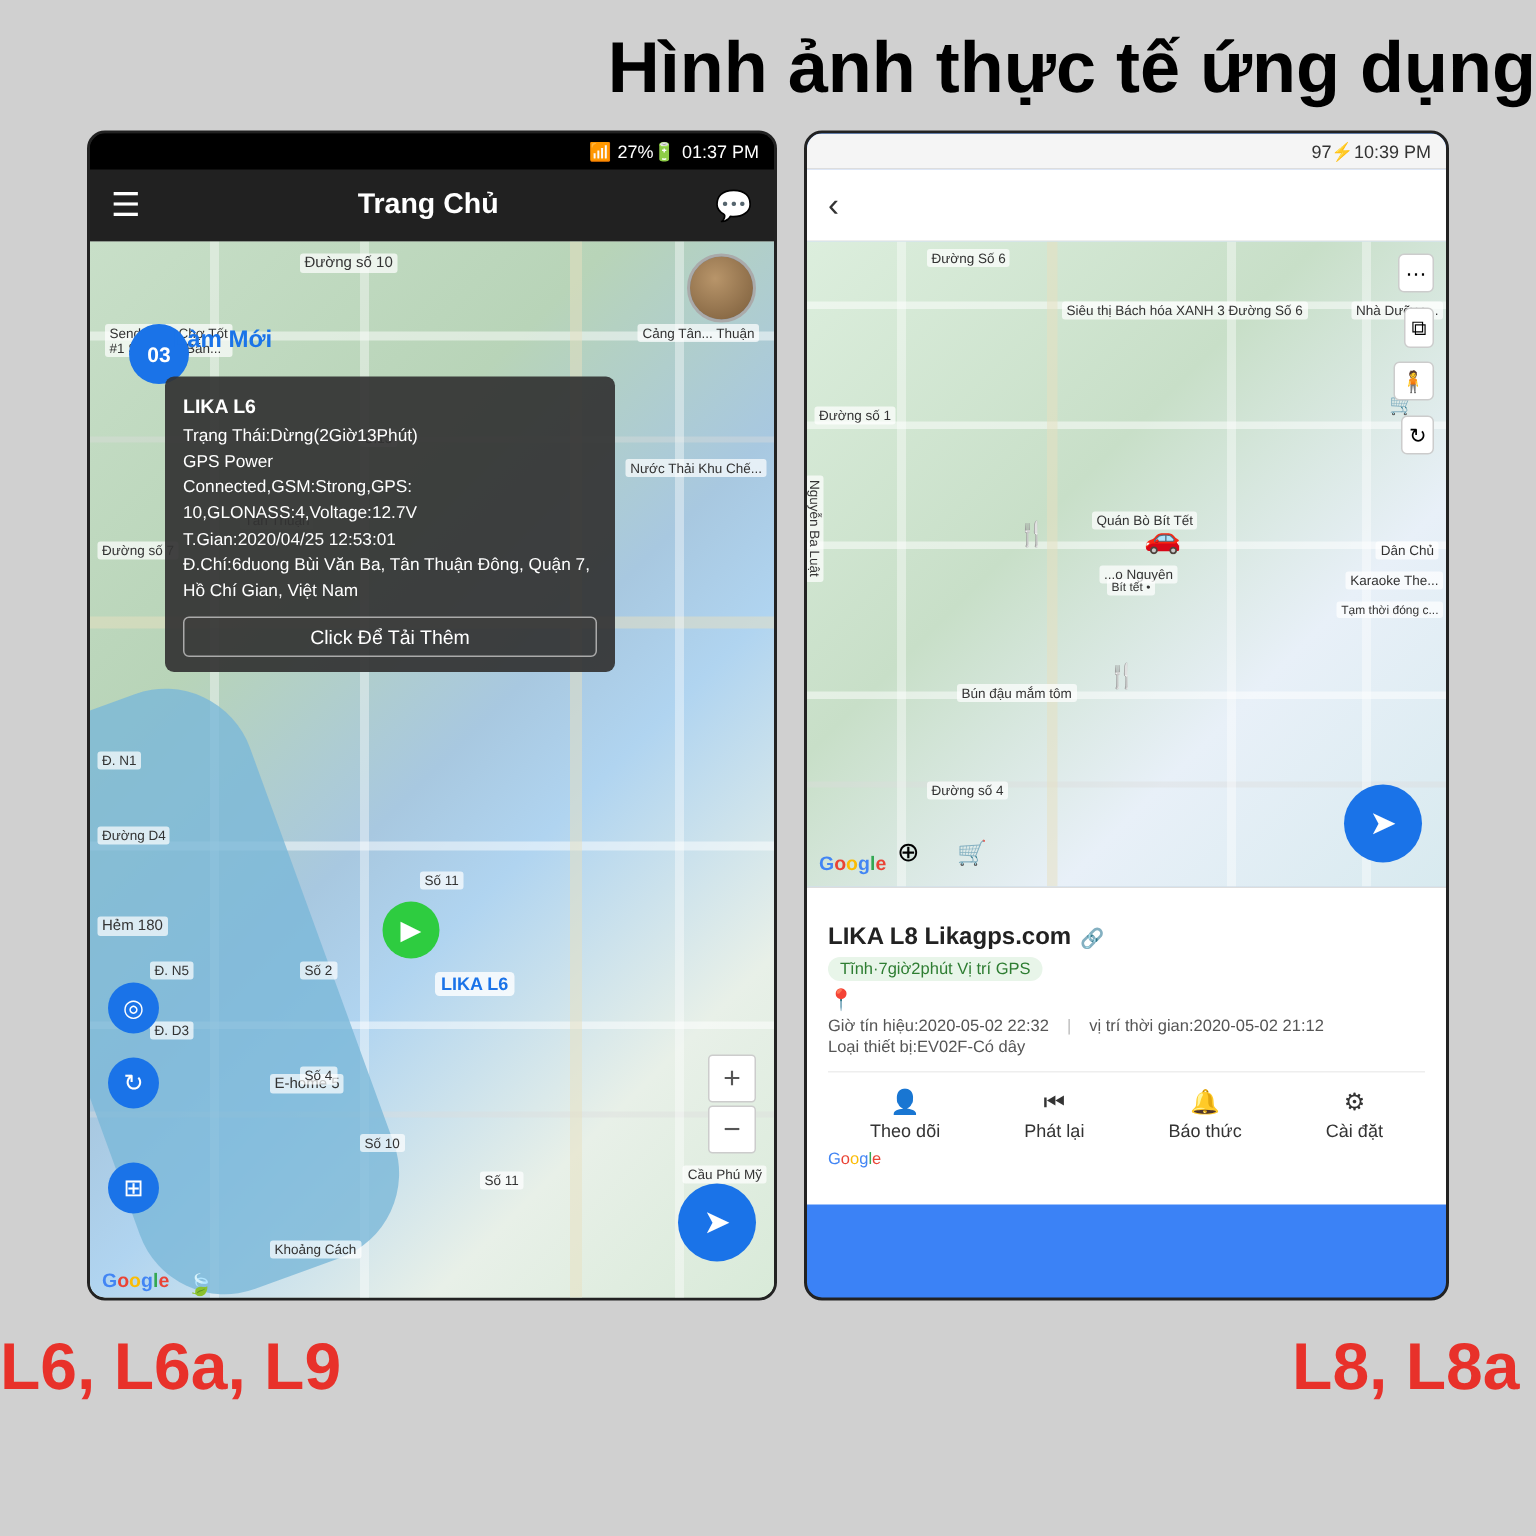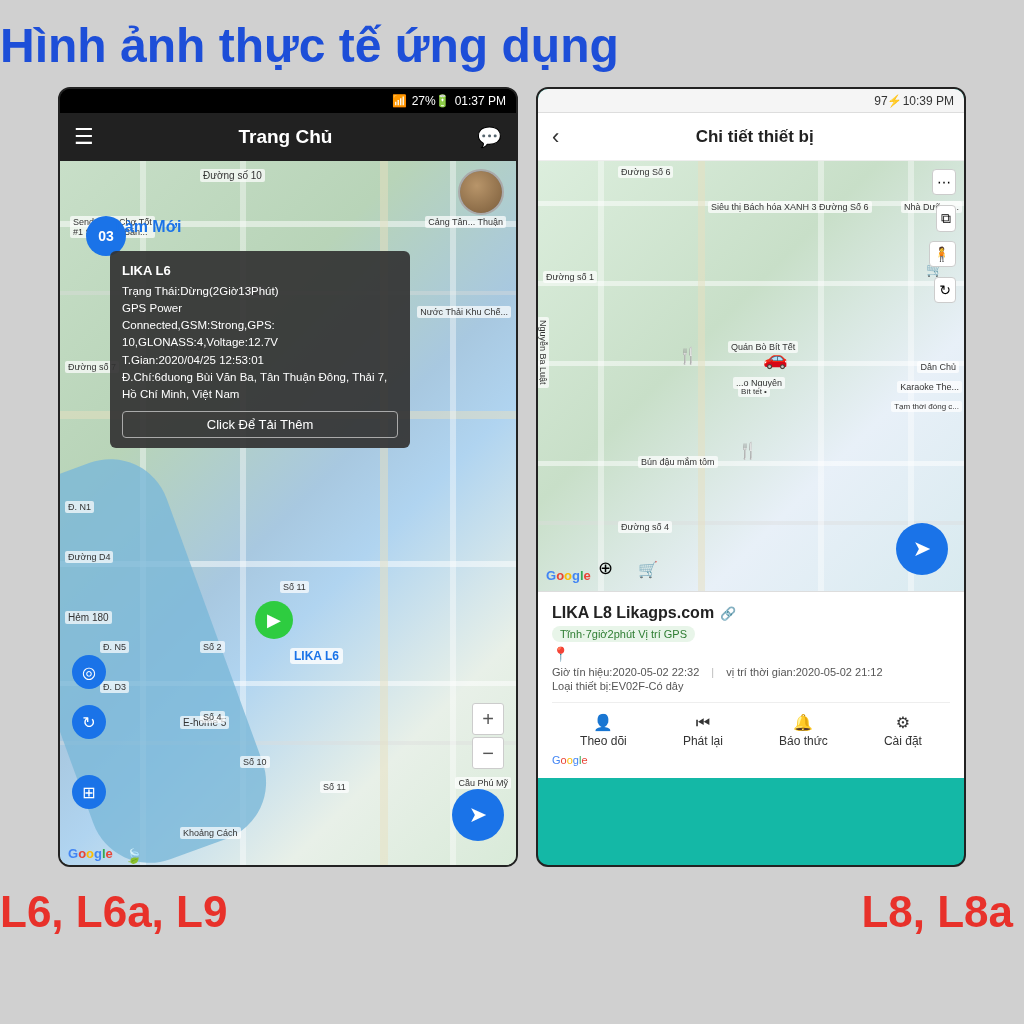--- a/index.html
+++ b/index.html
@@ -7,24 +7,24 @@
       width: 1024px;
       height: 1024px;
       background: #d0d0d0;
       font-family: Arial, sans-serif;
       overflow: hidden;
       position: relative;
     }
 
     
     .main-title {
-      text-align: left;
+      text-align: right;
       font-size: 48px;
       font-weight: bold;
-      color: #1d4ed8;
+      color: #000000;
       padding: 18px 0 14px 0;
       font-family: Arial, sans-serif;
     }
 
     
     .phones-container {
       display: flex;
       justify-content: center;
       gap: 18px;
       padding: 0 30px;
@@ -43,21 +43,21 @@
     .phone-left {
       width: 460px;
       height: 780px;
       background: #000;
     }
 
     
     .phone-right {
       width: 430px;
       height: 780px;
-      background: #14b8a6;
+      background: #3b82f6;
     }
 
     
     .status-bar {
       background: #000;
       color: #fff;
       display: flex;
       justify-content: flex-end;
       align-items: center;
       padding: 4px 10px;
@@ -302,21 +302,21 @@
 
     .map-bg-right {
       position: absolute;
       inset: 0;
       background: linear-gradient(135deg, #dceedd 0%, #c8dfc8 40%, #e8f0f8 70%, #d8eaef 100%);
     }
 
     
     .info-panel-right {
       background: #fff;
-      padding: 12px 14px;
+      padding: 24px 14px;
       border-top: 1px solid #ddd;
     }
     .device-name-row {
       display: flex;
       align-items: center;
       gap: 6px;
       font-size: 16px;
       font-weight: bold;
       color: #222;
     }
@@ -472,21 +472,21 @@
       <div class="avatar-circle">
         <div style="width:100%;height:100%;background:radial-gradient(circle at 40% 35%, #b8956a, #7a5c3a);border-radius:50%;"></div>
       </div>
 
       <div class="info-popup">
         <div class="info-popup-title">LIKA L6</div>
         <div>Trạng Thái:Dừng(2Giờ13Phút)</div>
         <div>GPS Power</div>
         <div>Connected,GSM:Strong,GPS: 10,GLONASS:4,Voltage:12.7V</div>
         <div>T.Gian:2020/04/25 12:53:01</div>
-        <div>Đ.Chí:6duong Bùi Văn Ba, Tân Thuận Đông, Thải 7, Hồ Chí Minh, Việt Nam</div>
+        <div>Đ.Chí:6duong Bùi Văn Ba, Tân Thuận Đông, Quận 7, Hồ Chí Gian, Việt Nam</div>
         <button class="click-btn">Click Để Tải Thêm</button>
       </div>
 
       <div class="map-controls">
         <div class="map-btn">+</div>
         <div class="map-btn">−</div>
       </div>
 
       <div class="nav-btn">➤</div>
 
@@ -505,21 +505,20 @@
   <div class="phone-frame phone-right">
 
     <div class="right-status-bar">
       <span>97</span>
       <span>⚡</span>
       <span>10:39 PM</span>
     </div>
 
     <div class="right-topbar">
       <span style="font-size:22px;cursor:pointer;color:#333;">‹</span>
-      <span class="right-topbar-title">Chi tiết thiết bị</span>
     </div>
 
     <div class="map-area-right">
       <div class="map-bg-right"></div>
 
       <div class="road road-h" style="top:40px;left:0;width:100%;opacity:0.5;height:5px;"></div>
       <div class="road road-h" style="top:120px;left:0;width:100%;opacity:0.5;height:5px;"></div>
       <div class="road road-h" style="top:200px;left:0;width:100%;opacity:0.5;height:5px;"></div>
       <div class="road road-h" style="top:300px;left:0;width:100%;opacity:0.5;height:5px;"></div>
       <div class="road road-h" style="top:360px;left:0;width:100%;opacity:0.4;height:4px;background:#ddd;"></div>

